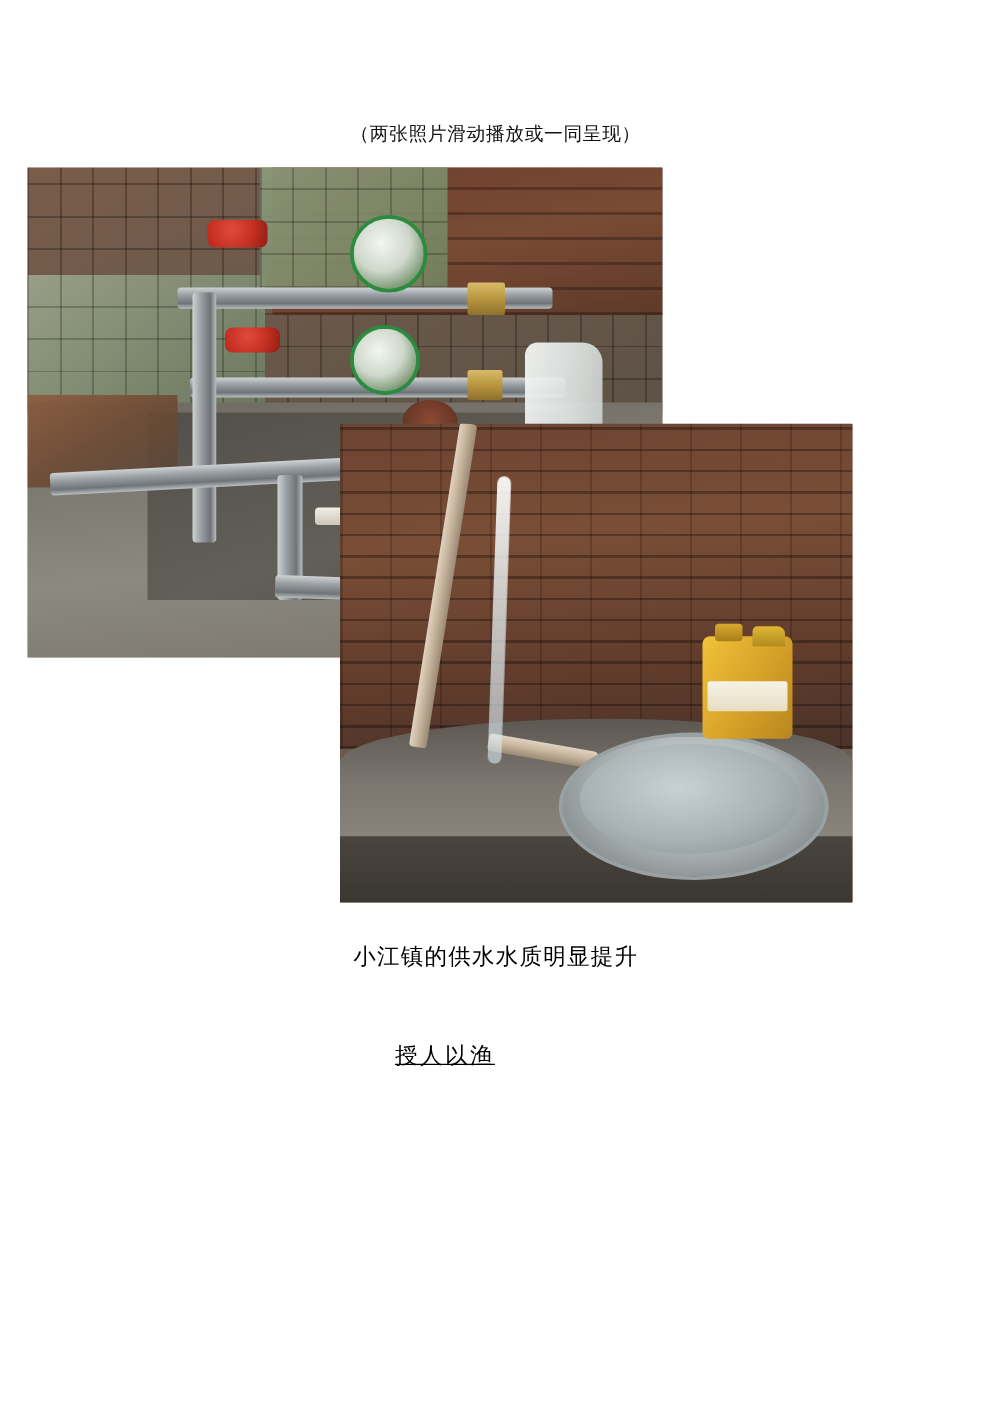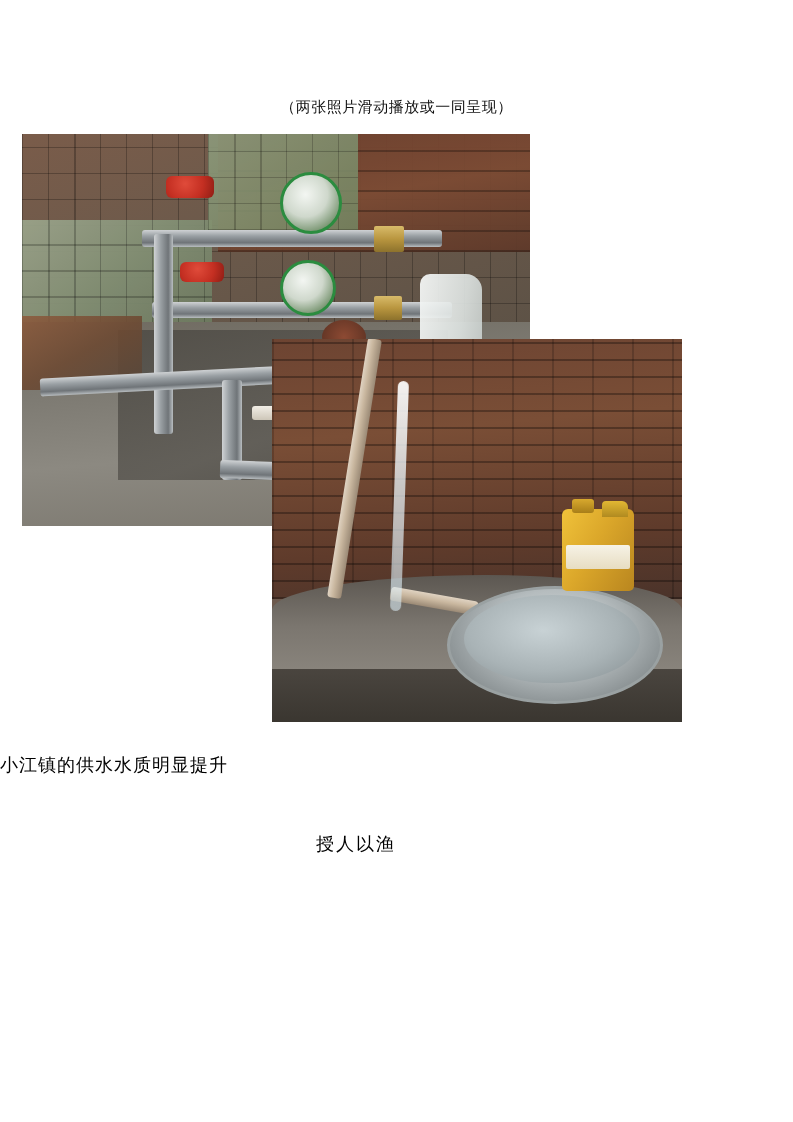--- a/index.html
+++ b/index.html
@@ -207,31 +207,33 @@
     background: linear-gradient(180deg, #e2b733 0%, #b08a20 100%);
     border-radius: 4px 6px 0 0;
   }
 
   
   .caption-photo {
     position: absolute;
     left: 0;
     top: 733px;
     width: 793px;
+    text-align: center;
     font-size: 18px;
     letter-spacing: 1px;
   }
   .heading {
     position: absolute;
     left: 0;
     top: 812px;
     width: 712px;
     text-align: center;
     font-size: 18px;
     letter-spacing: 2px;
+    text-decoration: underline;
   }
   .body-text {
     position: absolute;
     left: 86px;
     top: 855px;
     width: 622px;
     font-size: 18.5px;
     line-height: 36px;
     text-align: justify;
     text-indent: 2em;

